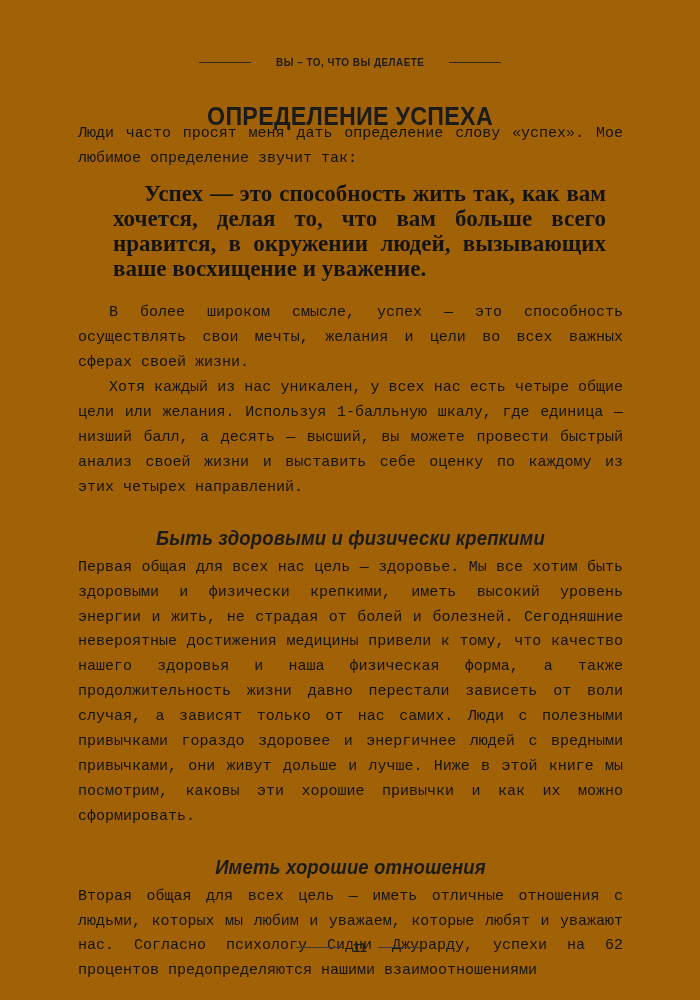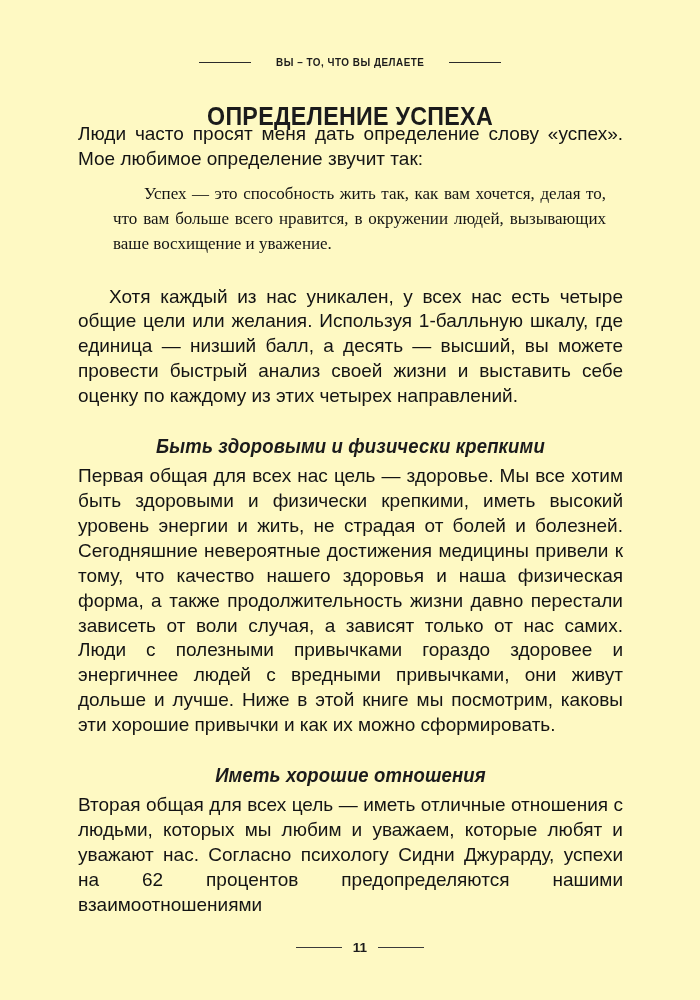--- a/index.html
+++ b/index.html
@@ -14,21 +14,21 @@
     overflow: hidden;
     font-family: "Liberation Serif", "DejaVu Serif", serif;
     color: #1a1a1a;
     -webkit-font-smoothing: antialiased;
   }
 
   .page {
     position: relative;
     width: 700px;
     height: 1000px;
-    background: #fef9c3;
+    background: #a16207;
     box-sizing: border-box;
   }
 
   
   .running-head {
     position: absolute;
     top: 52px;
     left: 78px;
     right: 78px;
     height: 20px;
@@ -72,38 +72,39 @@
   
   .column {
     position: absolute;
     top: 122px;
     left: 78px;
     width: 545px;
   }
 
   p.body {
     margin: 0;
-    font-size: 19px;
+    font-size: 15px;
     line-height: 24.9px;
     text-align: justify;
     text-indent: 31px;
     hyphens: manual;
     color: #141414;
-    font-family: Liberation Sans, sans-serif;
+    font-family: Liberation Mono, monospace;
   }
   p.body.no-indent { text-indent: 0; }
 
   blockquote.quote {
-    margin: 10px 0 28px 0;
+    margin: 10px 0 20px 0;
     padding: 0 17px 0 35px;
-    font-size: 17px;
+    font-size: 23px;
     line-height: 24.9px;
     text-align: justify;
     text-indent: 31px;
     color: #141414;
+    font-weight: bold;
   }
 
   h2.subhead {
     margin: 26px 0 6px 0;
     text-align: center;
     font-family: "Liberation Sans Narrow", "Liberation Sans", sans-serif;
     font-style: italic;
     font-weight: 700;
     font-size: 19.5px;
     letter-spacing: 0.15px;
@@ -149,20 +150,21 @@
   </div>
 
   <h1 class="chapter-title">ОПРЕДЕЛЕНИЕ УСПЕХА</h1>
 
   <div class="column">
 
     <p class="body no-indent">Люди часто просят меня дать определение слову «успех». Мое любимое определение звучит так:</p>
 
     <blockquote class="quote">Успех — это способность жить так, как вам хочется, делая то, что вам больше всего нравится, в окружении людей, вызывающих ваше восхищение и уважение.</blockquote>
 
+    <p class="body">В более широком смысле, успех — это способность осуществлять свои мечты, желания и цели во всех важных сферах своей жизни.</p>
 
     <p class="body">Хотя каждый из нас уникален, у всех нас есть четыре общие цели или желания. Используя 1-балльную шкалу, где единица — низший балл, а десять — высший, вы можете провести быстрый анализ своей жизни и выставить себе оценку по каждому из этих четырех направлений.</p>
 
     <h2 class="subhead">Быть здоровыми и физически крепкими</h2>
 
     <p class="body no-indent">Первая общая для всех нас цель — здоровье. Мы все хотим быть здоровыми и физически крепкими, иметь высокий уровень энергии и жить, не страдая от болей и болезней. Сегодняшние невероятные достижения медицины привели к тому, что качество нашего здоровья и наша физическая форма, а также продолжительность жизни давно перестали зависеть от воли случая, а зависят только от нас самих. Люди с полезными привычками гораздо здоровее и энергичнее людей с вредными привычками, они живут дольше и лучше. Ниже в этой книге мы посмотрим, каковы эти хорошие привычки и как их можно сформировать.</p>
 
     <h2 class="subhead">Иметь хорошие отношения</h2>
 
     <p class="body no-indent">Вторая общая для всех цель — иметь отличные отношения с людьми, которых мы любим и уважаем, которые любят и уважают нас. Согласно психологу Сидни Джурарду, успехи на 62 процентов предопределяются нашими взаимоотношениями</p>

